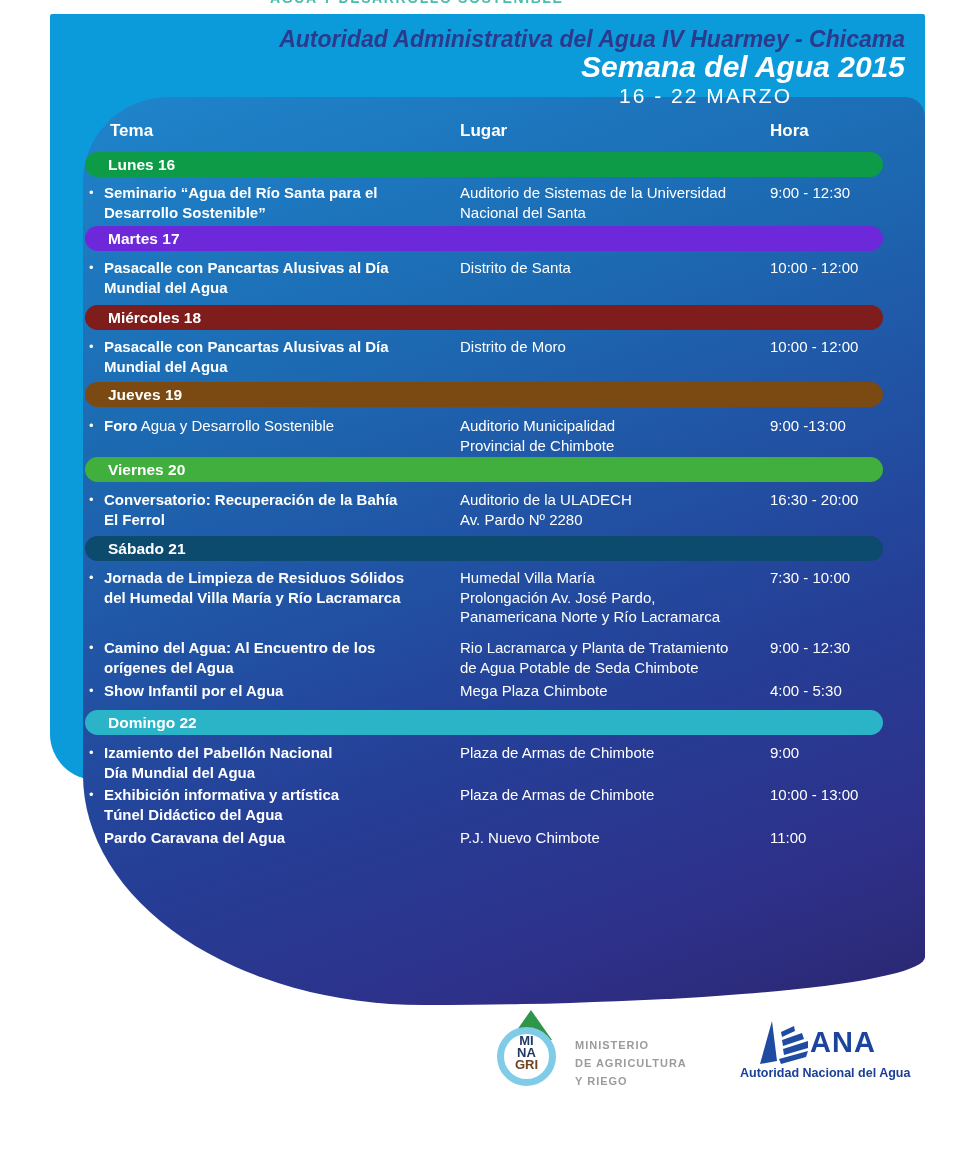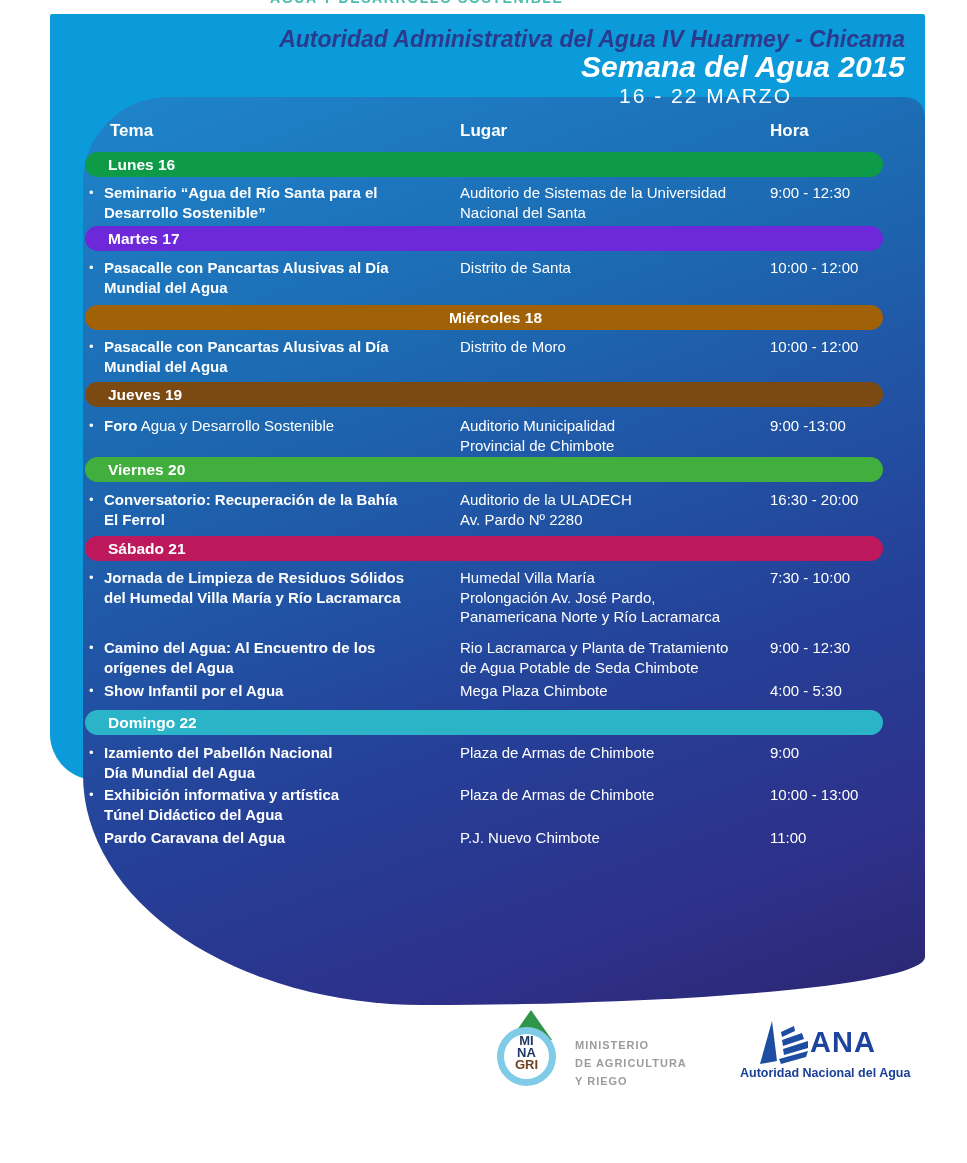--- a/index.html
+++ b/index.html
@@ -100,21 +100,21 @@
     <span>Martes 17</span>
   </div>
   <div class="row" style="top:258px">
     <span class="bullet">•</span>
     <div class="tema">Pasacalle con Pancartas Alusivas al Día
 Mundial del Agua</div>
     <div class="lugar">Distrito de Santa</div>
     <div class="hora">10:00 - 12:00</div>
   </div>
 
-  <div class="daybar" style="top: 305px; background: #a16207; text-align: center;">
+  <div class="daybar" style="top: 305px; background: #7f1d1d;">
     <span>Miércoles 18</span>
   </div>
   <div class="row" style="top:337px">
     <span class="bullet">•</span>
     <div class="tema">Pasacalle con Pancartas Alusivas al Día
 Mundial del Agua</div>
     <div class="lugar">Distrito de Moro</div>
     <div class="hora">10:00 - 12:00</div>
   </div>
 
@@ -134,21 +134,21 @@
   </div>
   <div class="row" style="top:490px">
     <span class="bullet">•</span>
     <div class="tema">Conversatorio: Recuperación de la Bahía
 El Ferrol</div>
     <div class="lugar">Auditorio de la ULADECH
 Av. Pardo Nº 2280</div>
     <div class="hora">16:30 - 20:00</div>
   </div>
 
-  <div class="daybar" style="top: 536px; background: #be185d;">
+  <div class="daybar" style="top: 536px; background: #0c4a6e;">
     <span>Sábado 21</span>
   </div>
   <div class="row" style="top:568px">
     <span class="bullet">•</span>
     <div class="tema">Jornada de Limpieza de Residuos Sólidos
 del Humedal Villa María y Río Lacramarca</div>
     <div class="lugar">Humedal Villa María
 Prolongación Av. José Pardo,
 Panamericana Norte y Río Lacramarca</div>
     <div class="hora">7:30 - 10:00</div>

